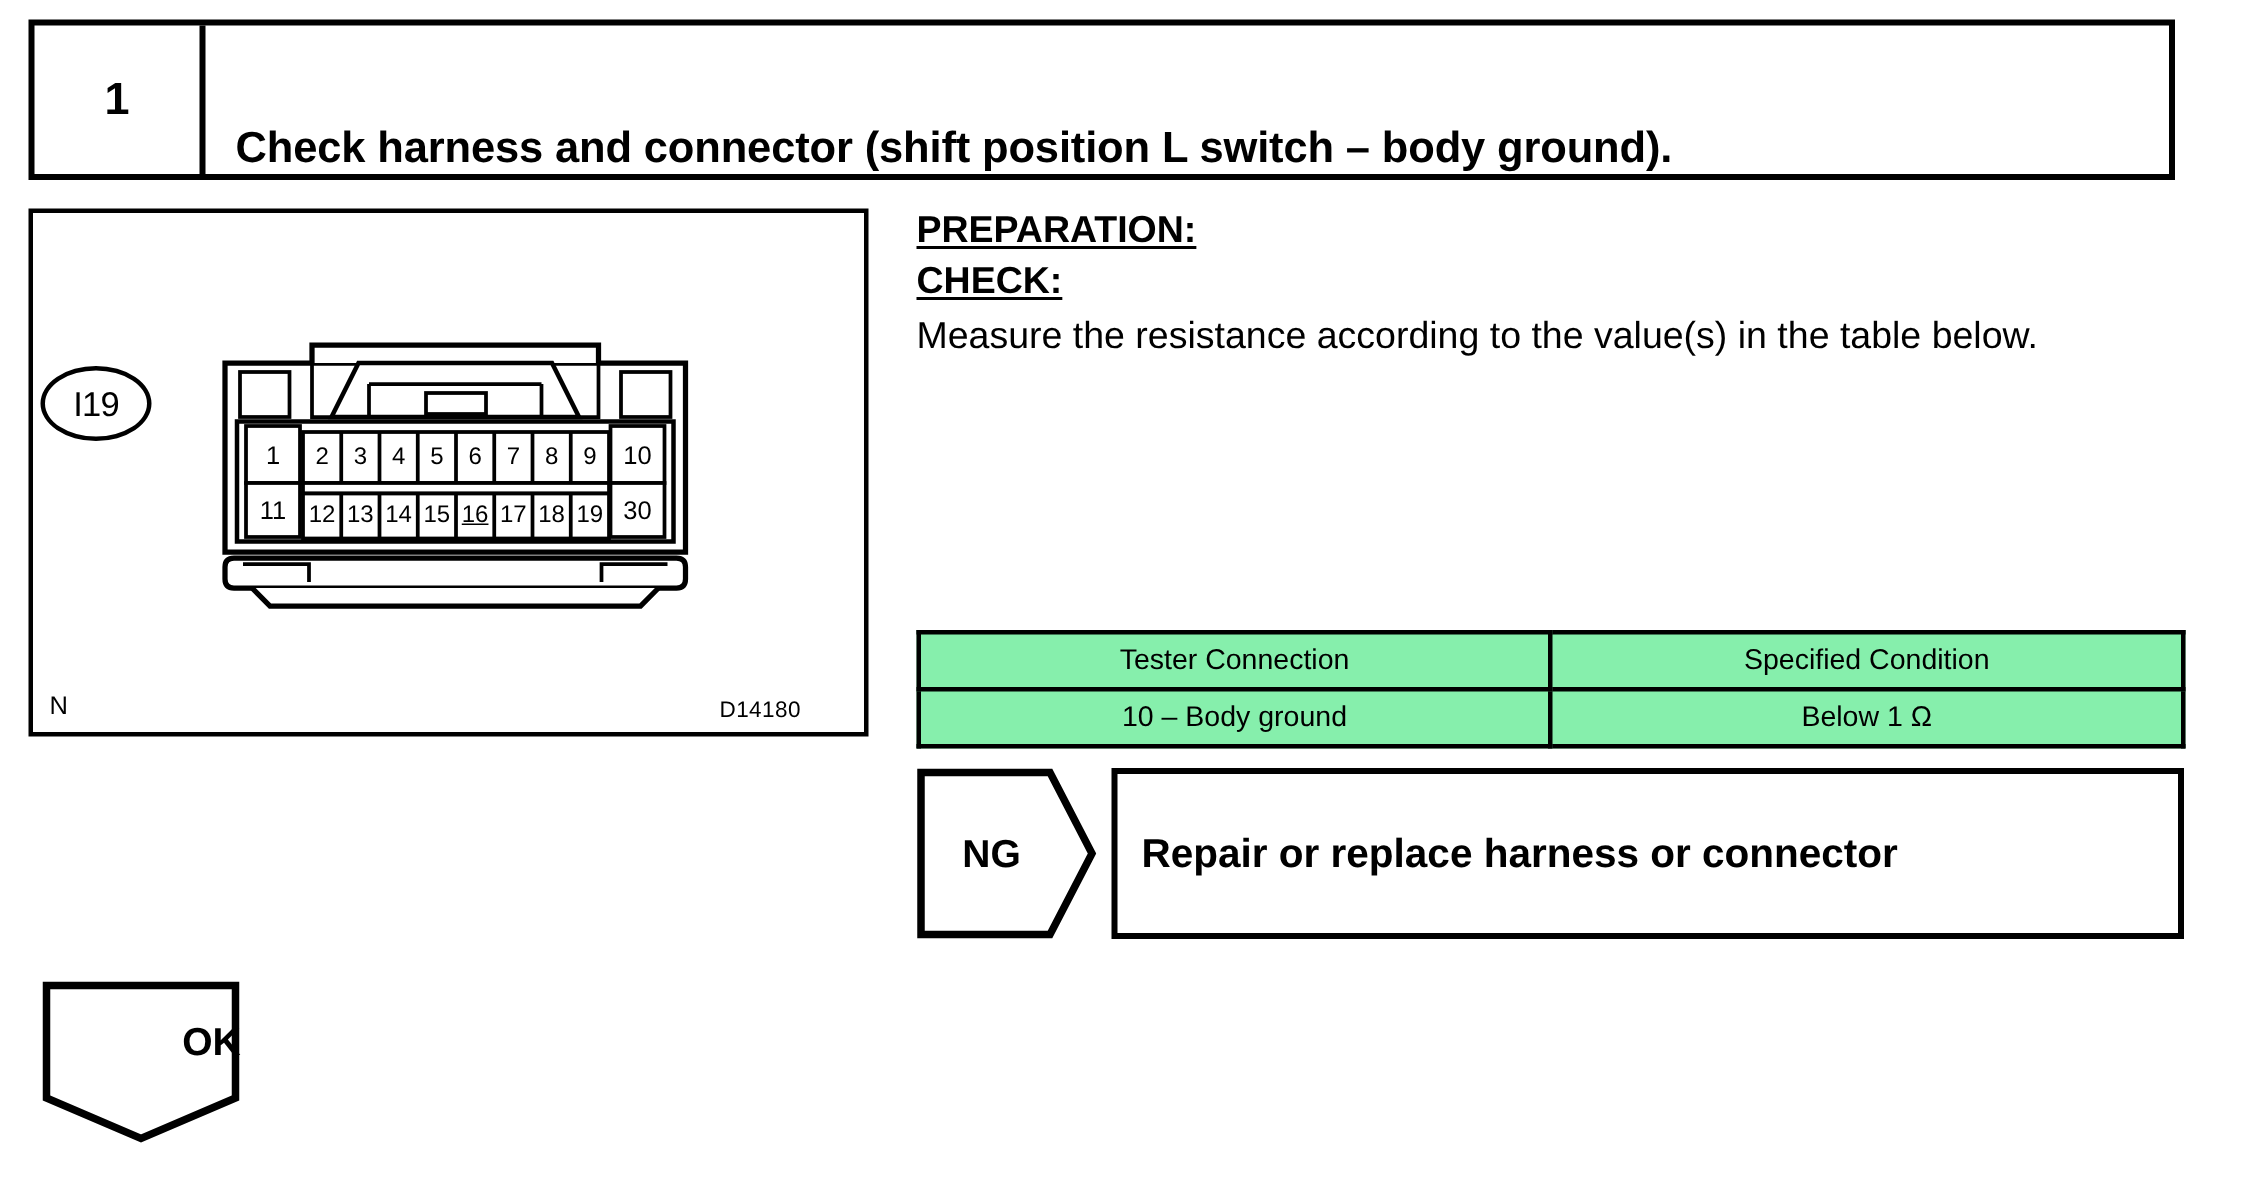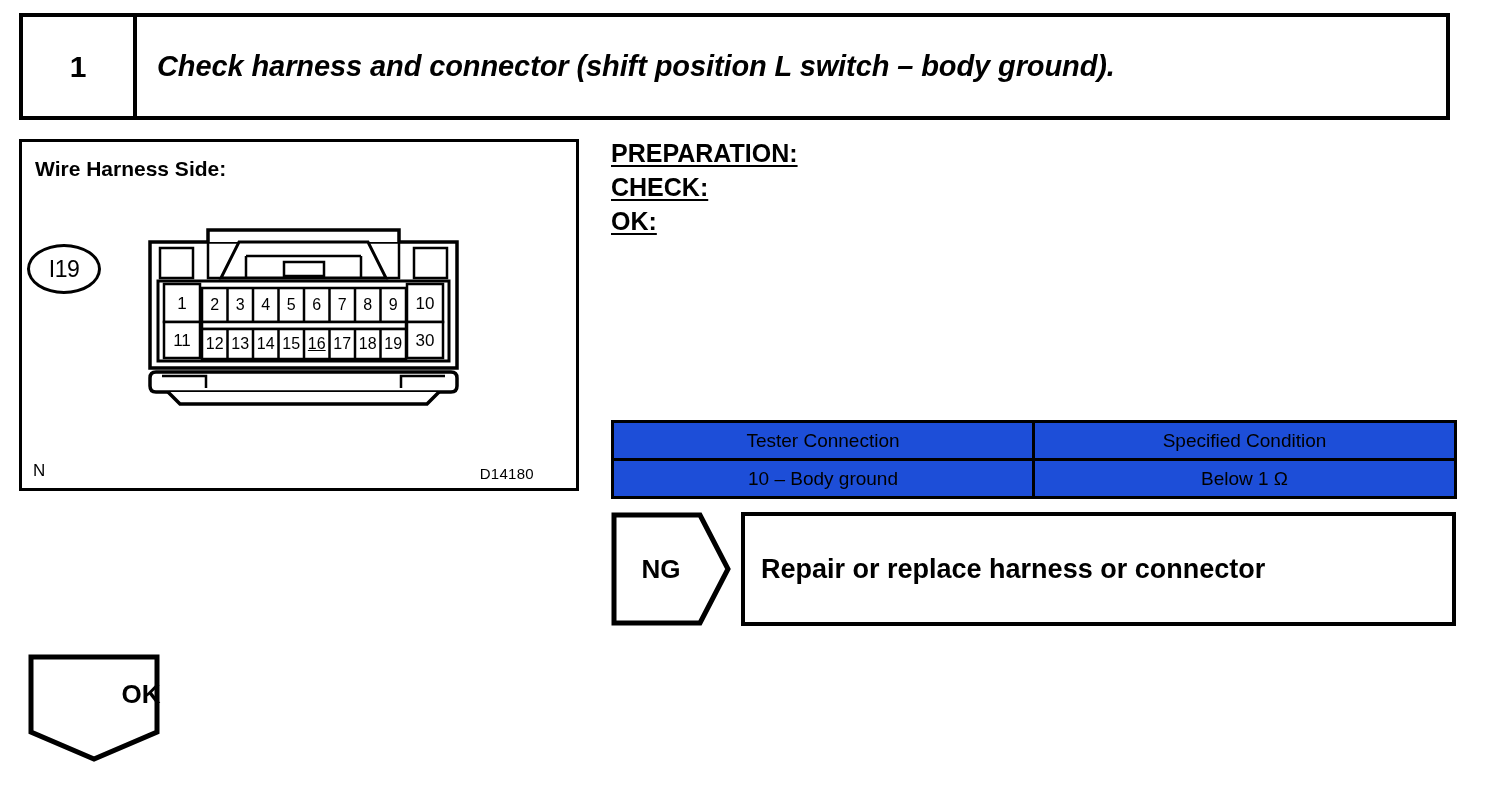--- a/index.html
+++ b/index.html
@@ -9,21 +9,21 @@
     font-family:"Liberation Sans","DejaVu Sans",sans-serif;color:#000;
   }
   .abs{position:absolute;}
 
   
   #step-header{left:19px;top:13px;width:1431px;height:107px;
     border:4px solid #000;box-sizing:border-box;display:flex;}
   #step-number-cell{width:110px;flex:0 0 110px;border-right:4px solid #000;
     display:flex;align-items:center;justify-content:center;}
   #step-number{font-size:30px;font-weight:bold;}
-  #step-title-cell{flex:1;display:flex;align-items:center;padding-left:20px;font-style:italic;}
+  #step-title-cell{flex:1;display:flex;align-items:flex-end;padding-left:20px;}
   #step-title{font-size:29px;font-weight:bold;letter-spacing:-0.1px;white-space:nowrap;}
 
   
   #connector-panel{left:19px;top:139px;width:560px;height:352px;
     border:3px solid #000;box-sizing:border-box;background:#fff;}
   #harness-label{left:35px;top:150px;font-size:21px;font-weight:bold;line-height:37px;}
   #harness-label div{white-space:nowrap;}
 
   #connector-code-badge{left:27px;top:244px;width:68px;height:44px;
     border:3px solid #000;border-radius:50%;
@@ -43,21 +43,21 @@
   .pin.wide{font-size:17px;}
 
   
   #right-col{left:611px;top:136px;width:845px;}
   .sec-head{font-size:25px;font-weight:bold;text-decoration:underline;
     text-underline-offset:3px;line-height:34px;margin:0;}
   .sec-body{font-size:25px;line-height:40px;margin:0;text-align:justify;}
 
   
   #spec-table{left:611px;top:420px;width:843px;border-collapse:collapse;
-    table-layout:fixed;background:#1d4ed8;}
+    table-layout:fixed;background:#86efac;}
   #spec-table td,#spec-table th{border:3px solid #000;text-align:center;
     font-size:19px;font-weight:normal;height:31px;padding:2px 0;}
   #spec-table col.c1{width:421px;}
   #spec-table col.c2{width:422px;}
 
   
   #ng-row{left:611px;top:512px;width:845px;height:114px;}
   #ng-arrow{left:0;top:0;width:120px;height:114px;}
   #ng-label{left:0;top:0;width:100px;height:114px;
     display:flex;align-items:center;justify-content:center;
@@ -81,21 +81,20 @@
     <span id="step-number">1</span>
   </div>
   <div id="step-title-cell">
     <span id="step-title">Check harness and connector (shift position L switch – body ground).</span>
   </div>
 </div>
 
 <div class="abs" id="connector-panel"></div>
 
 <div class="abs" id="harness-label">
-  <div>Wire Harness Side:</div>
 </div>
 
 <div class="abs" id="connector-code-badge">
   <span>I19</span>
 </div>
 
 <div class="abs" id="figure-note">N</div>
 <div class="abs" id="figure-code">D14180</div>
 
 <div class="abs" id="connector-drawing">
@@ -167,21 +166,21 @@
   <div class="pin" style="left:158px;top:103px;width:25.5px;height:30px;text-decoration:underline;">16</div>
   <div class="pin" style="left:183.5px;top:103px;width:25.5px;height:30px;">17</div>
   <div class="pin" style="left:209px;top:103px;width:25.5px;height:30px;">18</div>
   <div class="pin" style="left:234.5px;top:103px;width:25.5px;height:30px;">19</div>
   <div class="pin wide" style="left:261px;top:96px;width:36px;height:36px;">30</div>
 </div>
 
 <div class="abs" id="right-col">
   <p class="sec-head">PREPARATION:</p>
   <p class="sec-head">CHECK:</p>
-  <p class="sec-head">OK:</p>
+  <p class="sec-body">Measure the resistance according to the value(s) in the table below.</p>
 </div>
 
 <table class="abs" id="spec-table">
   <colgroup>
       <col class="c1">
       <col class="c2">
     </colgroup>
   <thead>
     <tr>
       <th>Tester Connection</th>

